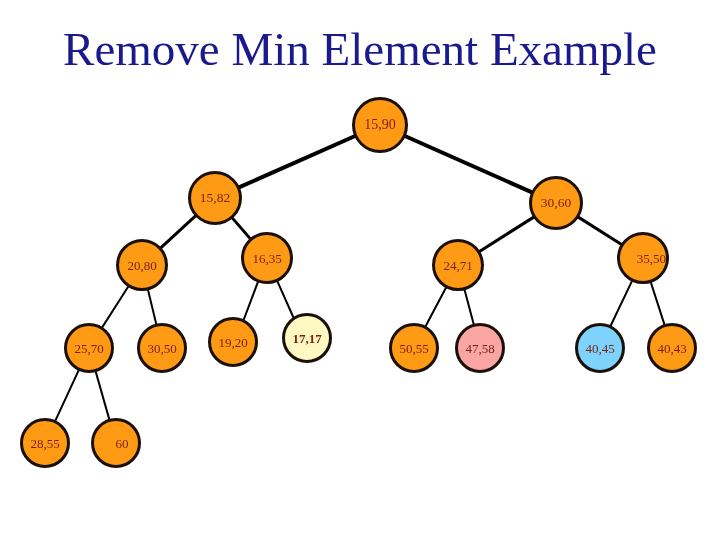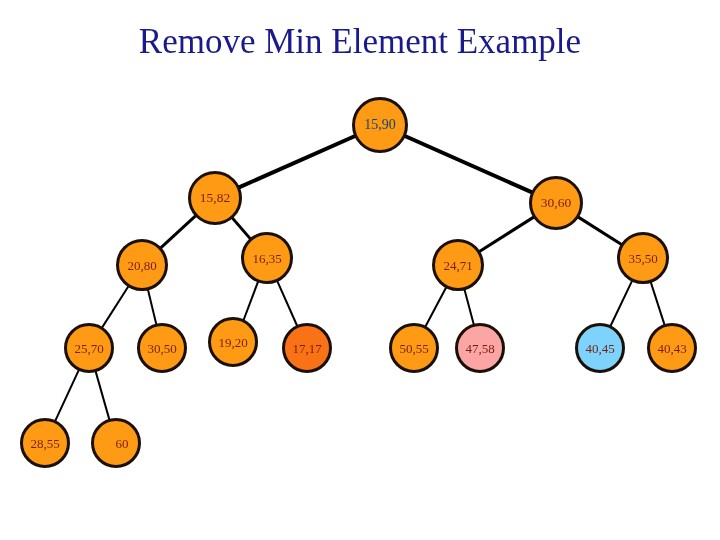--- a/index.html
+++ b/index.html
@@ -16,21 +16,21 @@
     font-family: "Liberation Serif", "DejaVu Serif", serif;
   }
   #title {
     position: absolute;
     left: 0;
     top: 22px;
     width: 720px;
     text-align: center;
     color: #1a1a8c;
     font-family: "Liberation Serif", "DejaVu Serif", serif;
-    font-size: 35px;
+    font-size: 47px;
     font-weight: normal;
     letter-spacing: 0px;
     white-space: nowrap;
   }
   #edges {
     position: absolute;
     left: 0;
     top: 0;
     width: 720px;
     height: 540px;
@@ -75,51 +75,51 @@
       <line x1="276.74732318528277" y1="279.93147716688617" x2="297.6588152807707" y2="326.98233438173406" stroke="#000000" stroke-width="2" stroke-linecap="butt"></line>
       <line x1="446.75895824089116" y1="286.204692409228" x2="424.77266501914596" y2="327.6788364411565" stroke="#000000" stroke-width="2" stroke-linecap="butt"></line>
       <line x1="464.14910353613556" y1="288.1988906136023" x2="474.10710911120344" y2="325.7677298286311" stroke="#000000" stroke-width="2" stroke-linecap="butt"></line>
       <line x1="632.6535829115827" y1="279.6552915804084" x2="609.9153163763999" y2="327.24701223544196" stroke="#000000" stroke-width="2" stroke-linecap="butt"></line>
       <line x1="650.3606504188809" y1="280.8433978516995" x2="664.9460433485724" y2="326.10841039212136" stroke="#000000" stroke-width="2" stroke-linecap="butt"></line>
       <line x1="79.33380785911453" y1="368.8701875769118" x2="54.66619214088547" y2="422.1298124230882" stroke="#000000" stroke-width="2" stroke-linecap="butt"></line>
       <line x1="95.28782179225219" y1="370.12381741718366" x2="109.71217820774781" y2="420.87618258281634" stroke="#000000" stroke-width="2" stroke-linecap="butt"></line>
     </svg>
 
   <div id="nodes-layer">
-      <div class="node lvl0" style="left: 352px; top: 97px; width: 56px; height: 56px; background: rgb(255, 154, 20); border-color: rgb(26, 16, 8); color: #0c4a6e;">
+      <div class="node lvl0" style="left: 352px; top: 97px; width: 56px; height: 56px; background: rgb(255, 154, 20); border-color: rgb(26, 16, 8); color: #7f1d1d;">
         <span>15,90</span>
       </div>
       <div class="node lvl1" style="left: 188px; top: 171px; width: 54px; height: 54px; background: rgb(255, 154, 20); border-color: rgb(26, 16, 8); color: rgb(122, 31, 16);">
         <span>15,82</span>
       </div>
       <div class="node lvl1" style="left: 529px; top: 176px; width: 54px; height: 54px; background: rgb(255, 154, 20); border-color: rgb(26, 16, 8); color: rgb(122, 31, 16);">
         <span>30,60</span>
       </div>
       <div class="node lvl2" style="left: 116px; top: 239px; width: 52px; height: 52px; background: rgb(255, 154, 20); border-color: rgb(26, 16, 8); color: rgb(122, 31, 16);">
         <span>20,80</span>
       </div>
       <div class="node lvl2" style="left: 241px; top: 232px; width: 52px; height: 52px; background: rgb(255, 154, 20); border-color: rgb(26, 16, 8); color: rgb(122, 31, 16);">
         <span>16,35</span>
       </div>
       <div class="node lvl2" style="left: 432px; top: 239px; width: 52px; height: 52px; background: rgb(255, 154, 20); border-color: rgb(26, 16, 8); color: rgb(122, 31, 16);">
         <span>24,71</span>
       </div>
-      <div class="node lvl2" style="left: 617px; top: 232px; width: 52px; height: 52px; background: rgb(255, 154, 20); border-color: rgb(26, 16, 8); color: rgb(122, 31, 16);">
+      <div class="node lvl2" style="left: 617px; top: 232px; width: 52px; height: 52px; background: rgb(255, 154, 20); border-color: rgb(26, 16, 8); color: rgb(122, 31, 16); justify-content: flex-end;">
         <span>35,50</span>
       </div>
       <div class="node lvl3" style="left: 64px; top: 323px; width: 50px; height: 50px; background: rgb(255, 154, 20); border-color: rgb(26, 16, 8); color: rgb(122, 31, 16);">
         <span>25,70</span>
       </div>
       <div class="node lvl3" style="left: 137px; top: 323px; width: 50px; height: 50px; background: rgb(255, 154, 20); border-color: rgb(26, 16, 8); color: rgb(122, 31, 16);">
         <span>30,50</span>
       </div>
       <div class="node lvl3" style="left: 208px; top: 317px; width: 50px; height: 50px; background: rgb(255, 154, 20); border-color: rgb(26, 16, 8); color: rgb(122, 31, 16);">
         <span>19,20</span>
       </div>
-      <div class="node lvl3" style="left: 282px; top: 323px; width: 50px; height: 50px; background: #f97316; border-color: rgb(26, 16, 8); color: rgb(122, 31, 16);">
+      <div class="node lvl3" style="left: 282px; top: 313px; width: 50px; height: 50px; background: #fef9c3; border-color: rgb(26, 16, 8); color: rgb(122, 31, 16); font-weight: bold;">
         <span>17,17</span>
       </div>
       <div class="node lvl3" style="left: 389px; top: 323px; width: 50px; height: 50px; background: rgb(255, 154, 20); border-color: rgb(26, 16, 8); color: rgb(122, 31, 16);">
         <span>50,55</span>
       </div>
       <div class="node lvl3" style="left: 455px; top: 323px; width: 50px; height: 50px; background: #fca5a5; border-color: rgb(26, 16, 8); color: rgb(122, 31, 16);">
         <span>47,58</span>
       </div>
       <div class="node lvl3" style="left: 575px; top: 323px; width: 50px; height: 50px; background: #7dd3fc; border-color: rgb(26, 16, 8); color: rgb(122, 31, 16);">
         <span>40,45</span>

